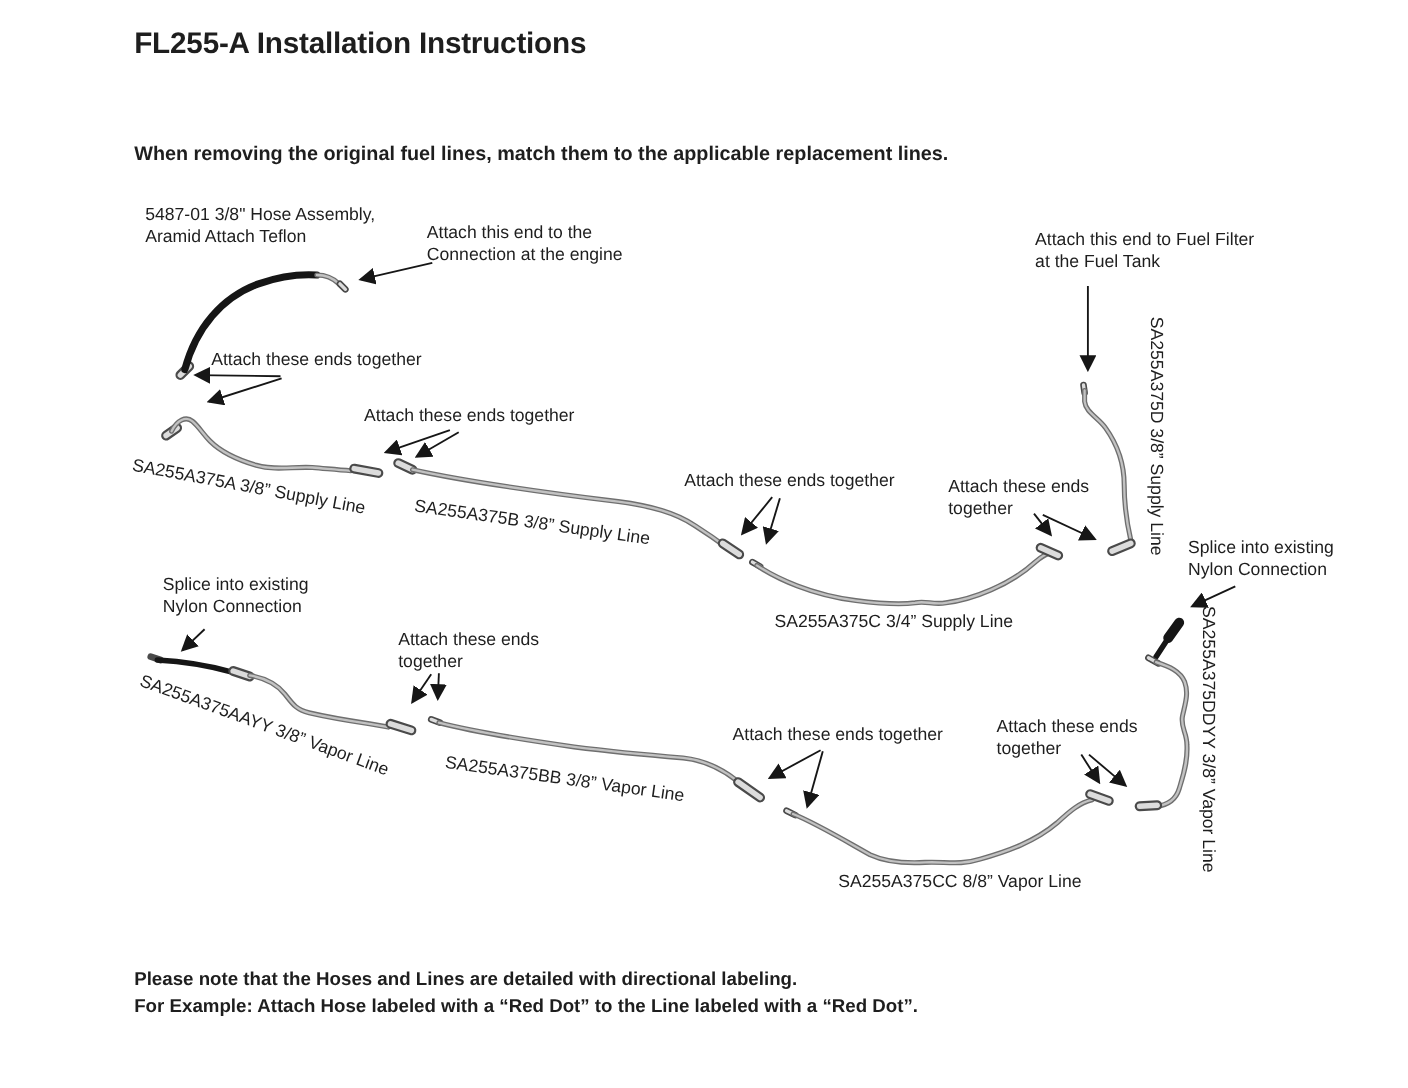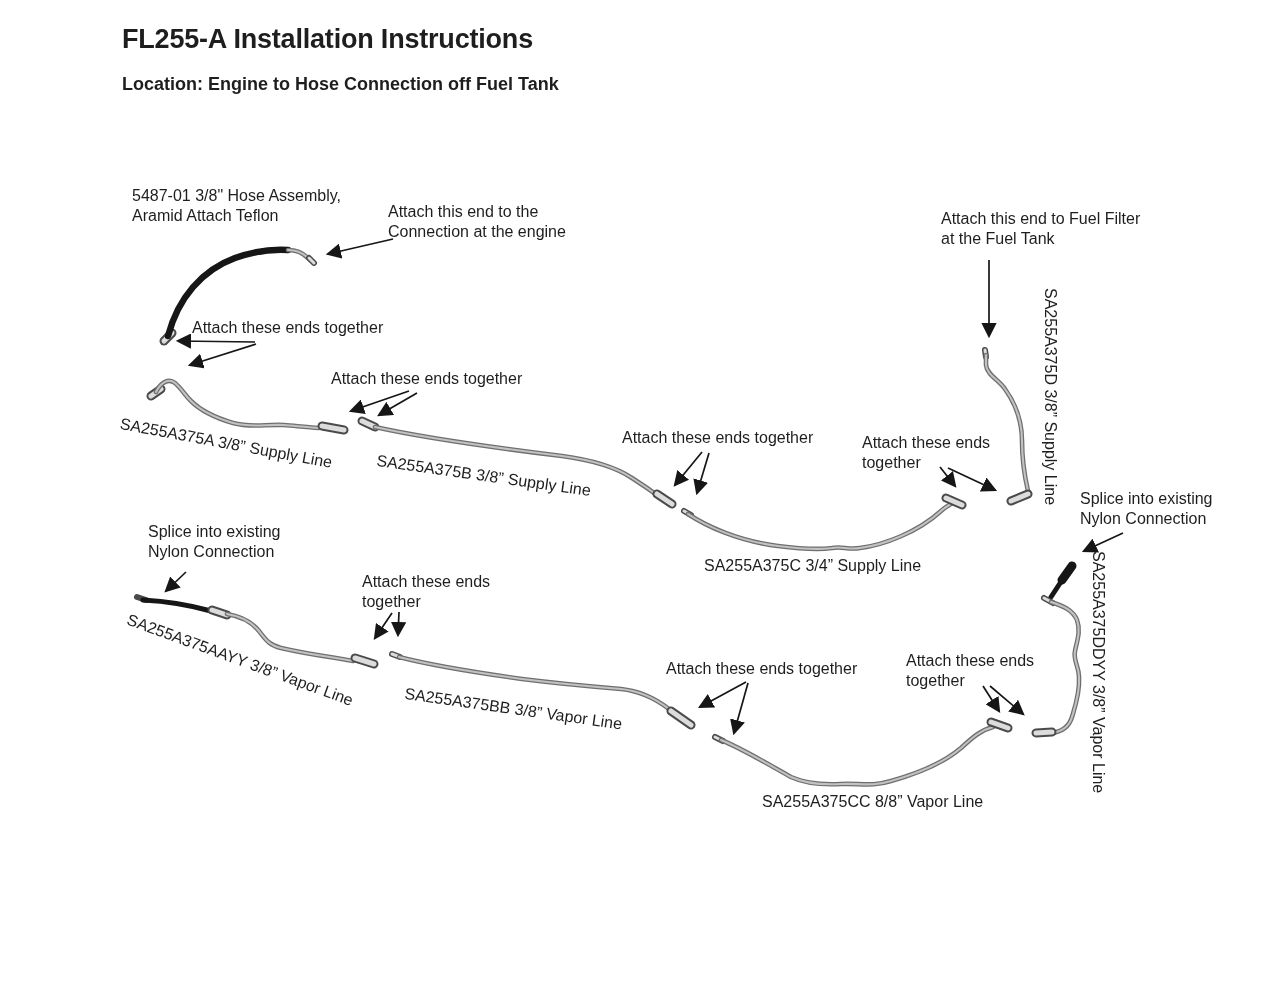--- a/index.html
+++ b/index.html
@@ -150,21 +150,21 @@
       <path class="arrow" d="M392 613 L375 638"></path>
       <path class="arrow" d="M399 612 L398 635"></path>
       <path class="arrow" d="M746 682 L700 707"></path>
       <path class="arrow" d="M748 683 L734 733"></path>
       <path class="arrow" d="M983 686 L999 711"></path>
       <path class="arrow" d="M990 686 L1023 714"></path>
     </g>
   </svg>
 
   <div class="abs title" style="left:122px;top:24px">FL255-A Installation Instructions</div>
-  <div class="abs sub" style="left:122px;top:74px">Location: Engine to Hose Connection off Fuel Tank</div>
+  <div class="abs sub" style="left:122px;top:129px">When removing the original fuel lines, match them to the applicable replacement lines.</div>
 
   <div class="abs lbl" style="left:132px;top:186px">
     <div>5487-01 3/8" Hose Assembly,</div>
     <div>Aramid Attach Teflon</div>
   </div>
 
   <div class="abs lbl" style="left:941px;top:209px">
     <div>Attach this end to Fuel Filter</div>
     <div>at the Fuel Tank</div>
   </div>
@@ -207,14 +207,16 @@
 
   <div class="abs lbl rot" style="left:122px;top:414px;transform:rotate(10.5deg)">SA255A375A 3/8” Supply Line</div>
   <div class="abs lbl rot" style="left:378px;top:451px;transform:rotate(8deg)">SA255A375B 3/8” Supply Line</div>
   <div class="abs lbl" style="left:704px;top:556px">SA255A375C 3/4” Supply Line</div>
   <div class="abs lbl rot" style="left:1060px;top:288px;transform:rotate(90deg)">SA255A375D 3/8” Supply Line</div>
   <div class="abs lbl rot" style="left:131px;top:610px;transform:rotate(20deg)">SA255A375AAYY 3/8” Vapor Line</div>
   <div class="abs lbl rot" style="left:406px;top:684px;transform:rotate(8deg)">SA255A375BB 3/8” Vapor Line</div>
   <div class="abs lbl" style="left:762px;top:792px">SA255A375CC 8/8” Vapor Line</div>
   <div class="abs lbl rot" style="left:1108px;top:551px;transform:rotate(90deg)">SA255A375DDYY 3/8” Vapor Line</div>
 
+  <div class="abs foot" style="left:122px;top:877px">Please note that the Hoses and Lines are detailed with directional labeling.</div>
+  <div class="abs foot" style="left:122px;top:902px">For Example: Attach Hose labeled with a “Red Dot” to the Line labeled with a “Red Dot”.</div>
 
 </div>
 
 </body></html>

